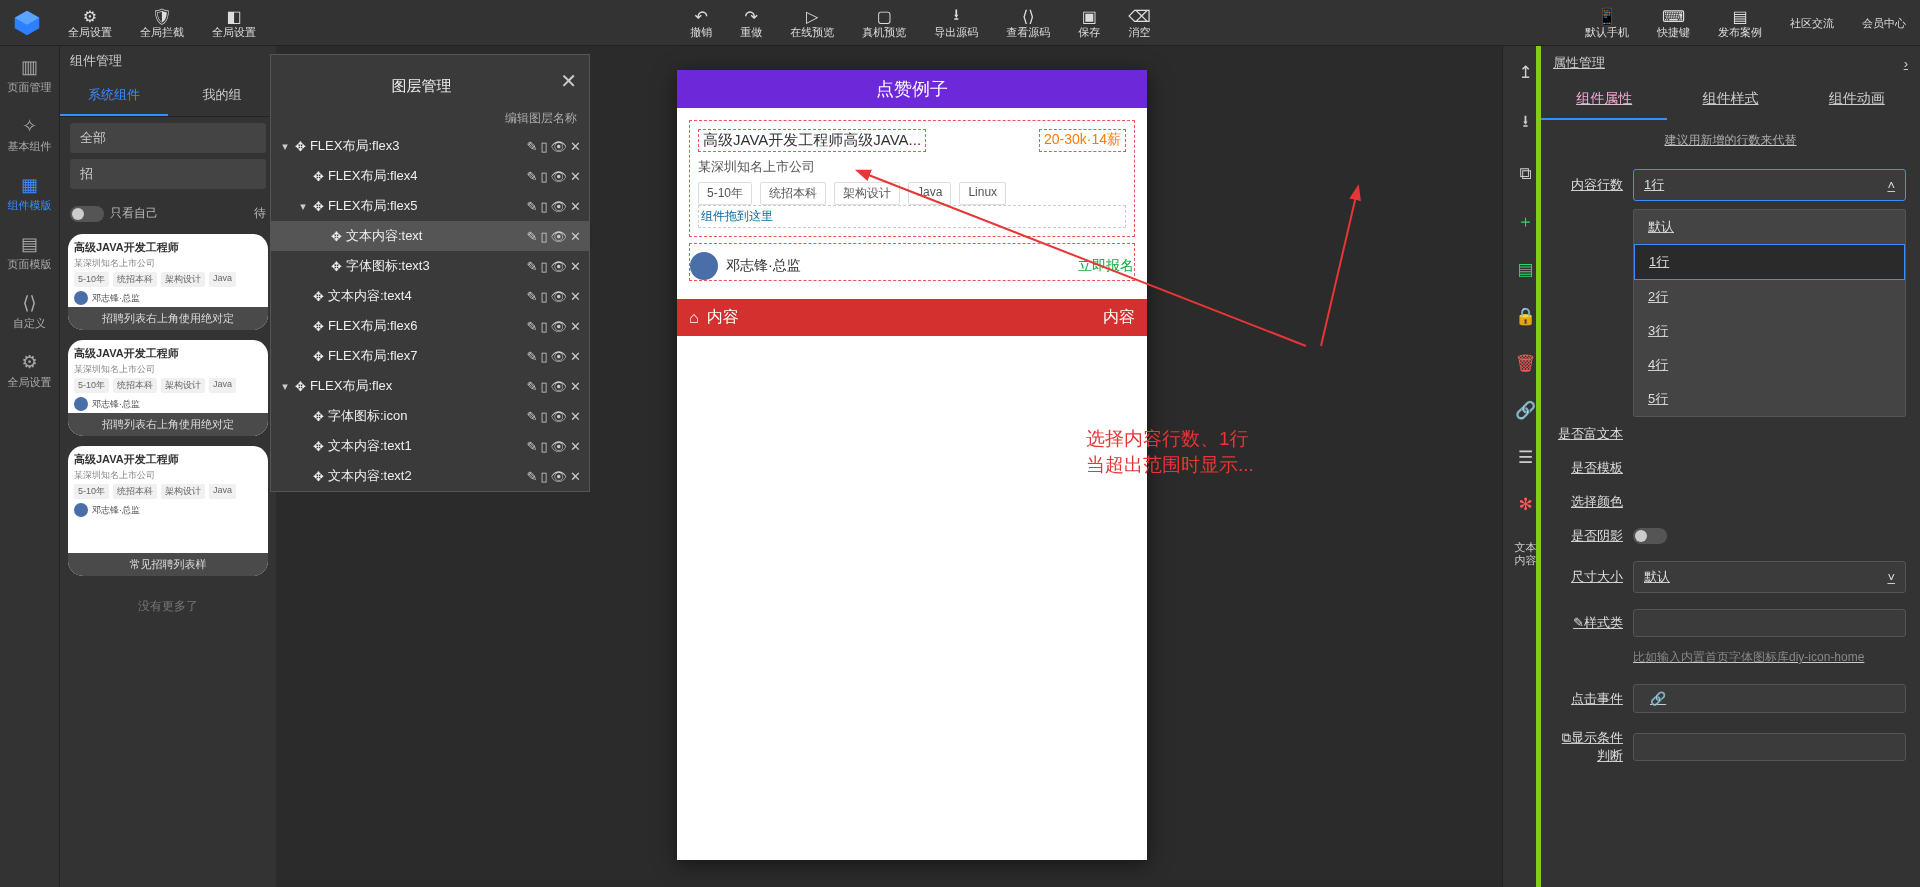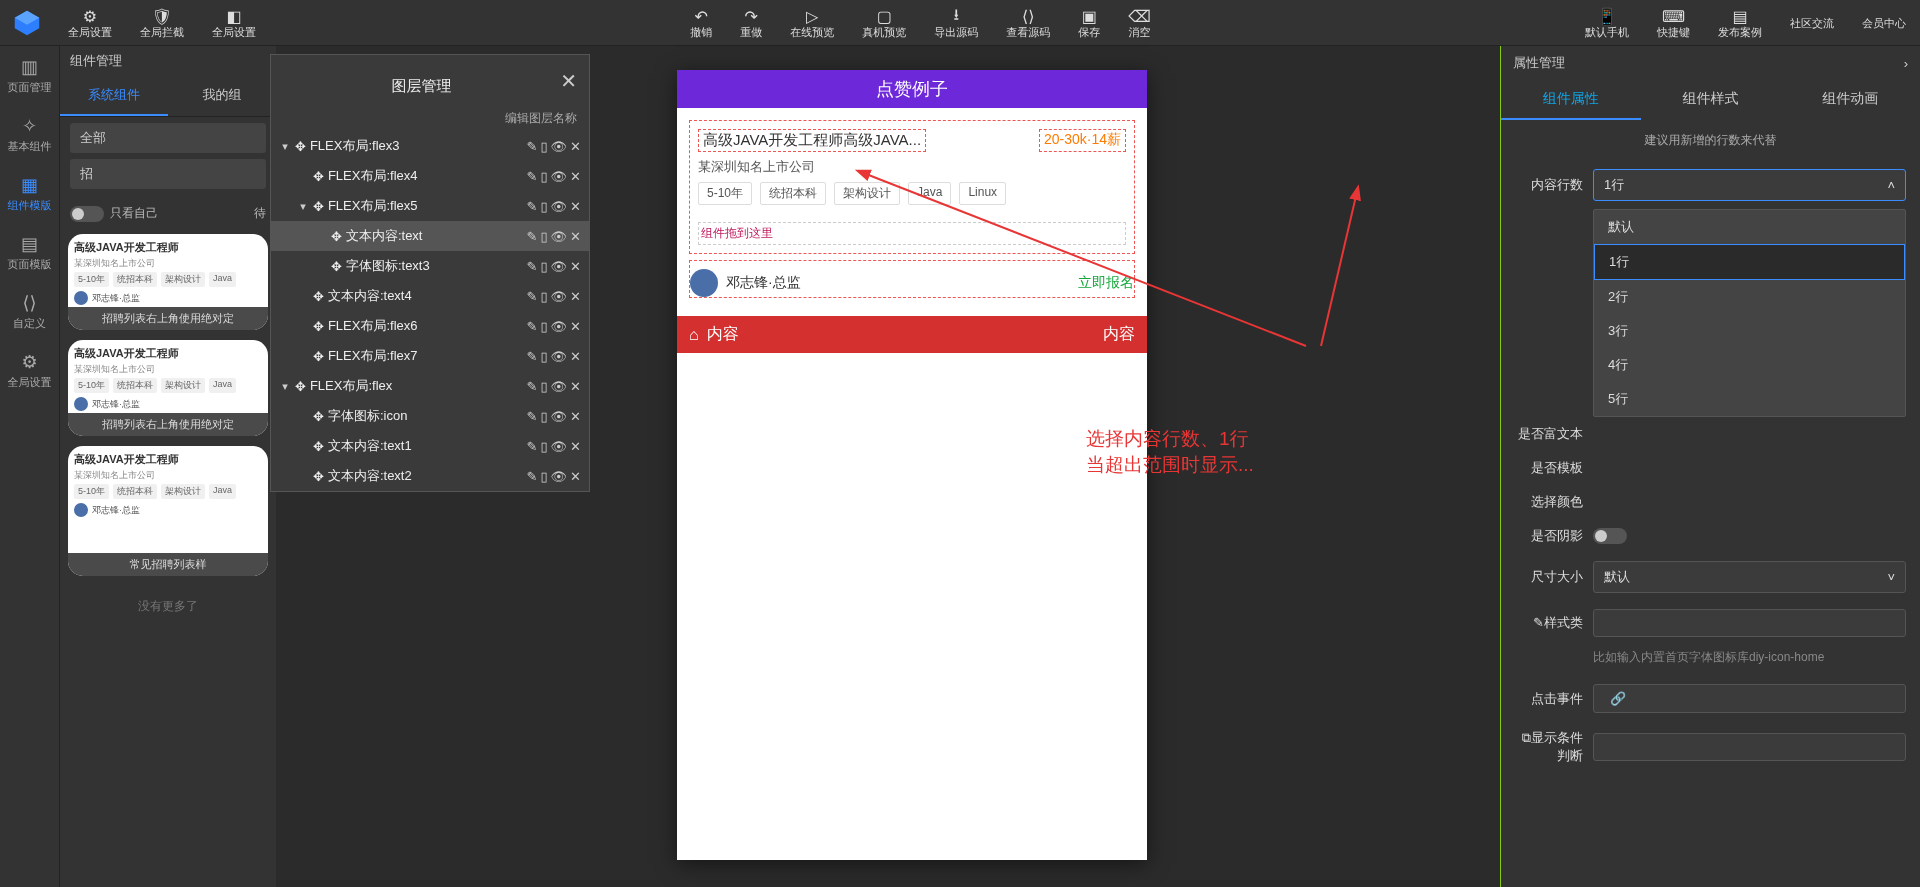--- a/index.html
+++ b/index.html
@@ -64,47 +64,47 @@
 .phone { position:absolute; left:50%; top:24px; transform:translateX(-50%); width:470px; height:790px; background:#fff; box-shadow:0 4px 20px rgba(0,0,0,.5); }
 .phone .gbar { background:#6d28d9; color:#fff; text-align:center; padding:7px; font-size:18px; }
 .phone .bod { padding:12px; }
 .phone .job { border:1px dashed #e55; padding:8px; position:relative; }
 .phone .jobhd { display:flex; justify-content:space-between; }
 .phone .jt { color:#333; font-size:15px; border:1px dashed #e55; padding:1px 4px; }
 .phone .sal { color:#ff7a00; font-size:14px; border:1px dashed #e55; padding:1px 4px; }
 .phone .comp { color:#555; font-size:13px; padding:6px 0; }
 .phone .jtags { display:flex; gap:8px; font-size:12px; color:#555; }
 .phone .jtags span{ border:1px solid #ddd; padding:2px 8px; border-radius:2px; }
-.phone .drag { color:#be185d; font-size:12px; margin-top:17px; border:1px dashed #ccc; padding:2px;font-family:Liberation Mono, monospace; }
+.phone .drag { color:#0369a1; font-size:12px; margin-top:0; border:1px dashed #ccc; padding:2px;font-family:Liberation Mono, monospace; }
 .phone .prow { display:flex; align-items:center; gap:8px; padding:8px 0 0; border:1px dashed #e55; margin-top:6px; }
 .phone .pav { width:28px; height:28px; border-radius:50%; background:#4a6ea8; }
 .phone .pnm { flex:1; color:#333; font-size:14px; }
 .phone .apply { color:#14a73c; font-size:14px; }
 .phone .redbar { background:#d4302f; color:#fff; display:flex; align-items:center; padding:8px 12px; font-size:16px; margin-top:6px; }
 .phone .redbar .home { margin-right:8px; }
 .phone .redbar .grow { flex:1; }
 
 
 .anno { position:absolute; color:#e83535; font-size:19px; z-index:5; }
 .arrow-svg { position:absolute; z-index:4; pointer-events:none; }
 
 
 .rvbar { position:absolute; right:372px; top:46px; width:46px; bottom:0; background:#333; border-left:1px solid #222; display:flex; flex-direction:column; align-items:center; padding-top:16px; gap:26px; }
 .rvbar .i { color:#ccc; font-size:17px; cursor:pointer; }
 .rvbar .green { color:#2bd968; }
 .rvbar .red { color:#ff5a5a; }
 .rvbar .txt { font-size:11px; color:#ccc; text-align:center; line-height:1.2; }
 
 
-.rpanel { position:absolute; right:0; top:46px; width:420px; bottom:0; background:#333; border-left:1px solid #84cc16; }
+.rpanel { position:absolute; right:0; top:46px; width:384px; bottom:0; background:#333; border-left:5px solid #84cc16;text-decoration:underline; }
 .rpanel .hd { display:flex; align-items:center; padding:8px 12px; font-size:13px; }
 .rpanel .hd .grow{flex:1;}
 .rpanel .ptabs { display:flex; }
 .rpanel .ptabs .t { flex:1; text-align:center; padding:10px 0; font-size:14px; cursor:pointer; color:#ccc; }
-.rpanel .ptabs .t.active { color:#0ea5e9; border-bottom:2px solid #3a8cff; }
+.rpanel .ptabs .t.active { color:#f9a8d4; border-bottom:2px solid #3a8cff; }
 .rpanel .hint { text-align:center; color:#aaa; font-size:12px; padding:12px; }
 .rpanel .field { display:flex; align-items:center; padding:8px 14px; font-size:13px; }
 .rpanel .flab { width:78px; text-align:right; color:#ddd; padding-right:10px; }
 .rpanel .fctl { flex:1; }
 .sel { background:#3b3b3b; border:1px solid #3a8cff; border-radius:3px; padding:6px 10px; display:flex; align-items:center; justify-content:space-between; color:#ddd; }
 .sel.plain { border-color:#555; }
 .dropdown { background:#444; border:1px solid #555; border-radius:2px; margin:0 14px 0 92px; }
 .dropdown .opt { padding:8px 14px; color:#ddd; cursor:pointer; }
 .dropdown .opt.sel-opt { background:#2a2a2a; border:1px solid #3a8cff; }
 .textinput { background:#3b3b3b; border:1px solid #555; border-radius:3px; padding:6px 10px; color:#ddd; min-height:28px; display:flex; align-items:center; }

